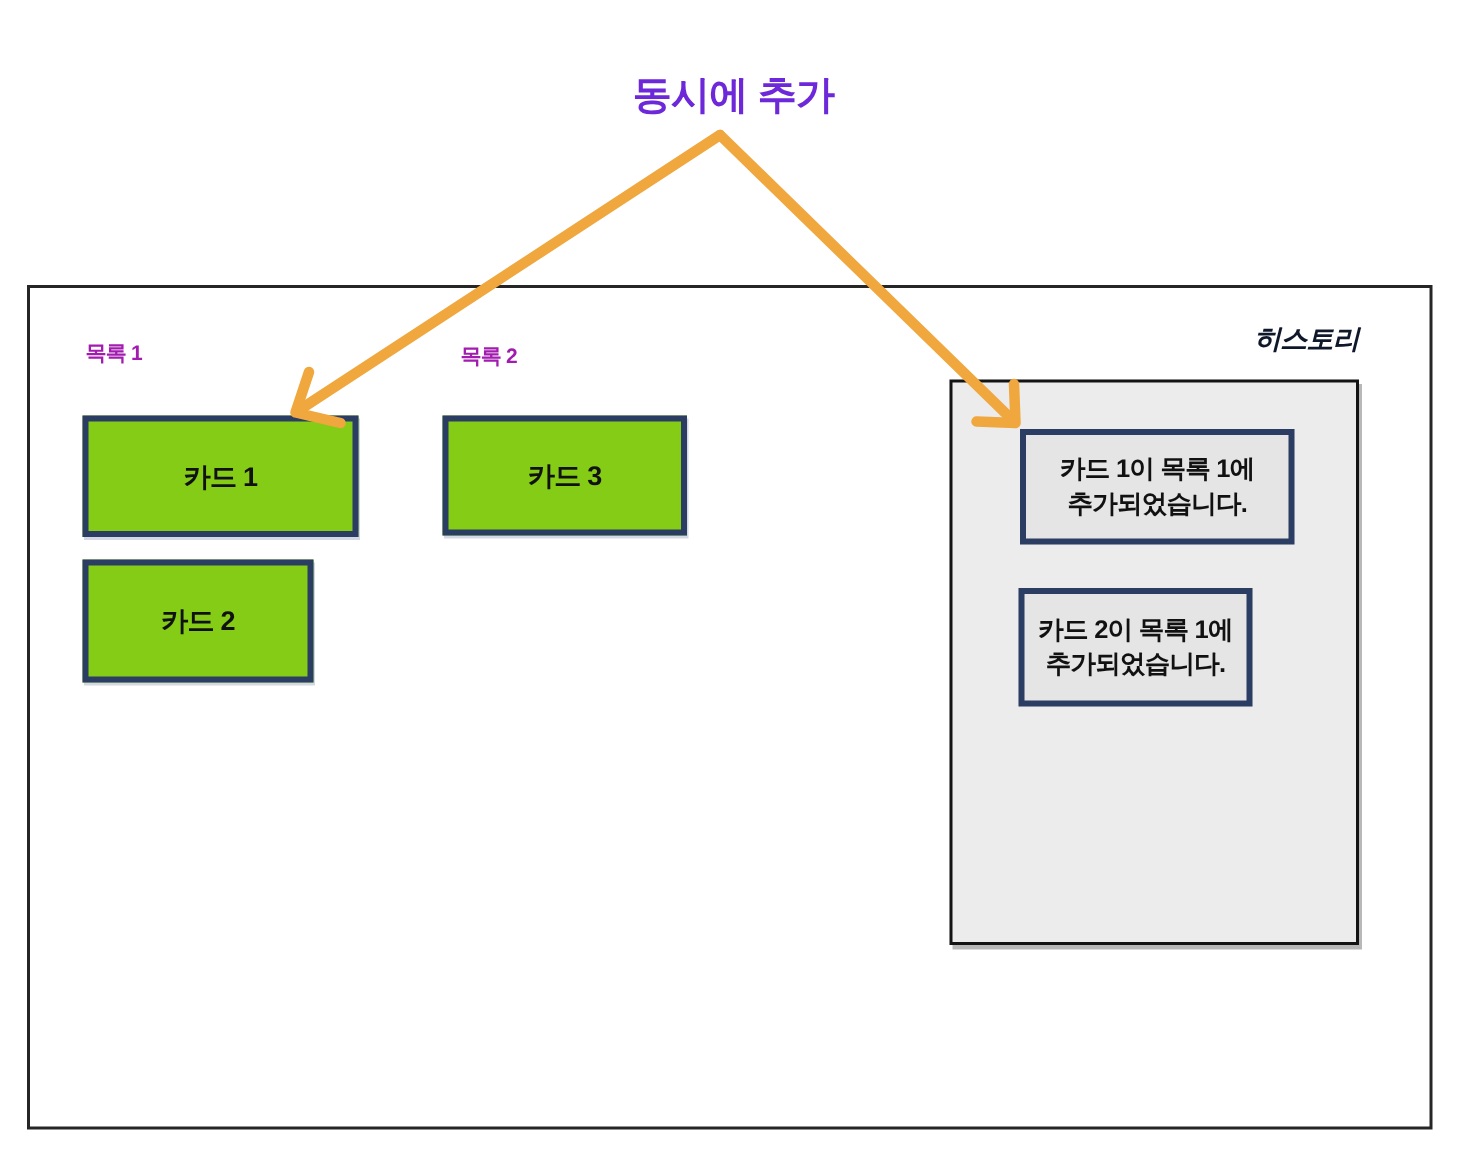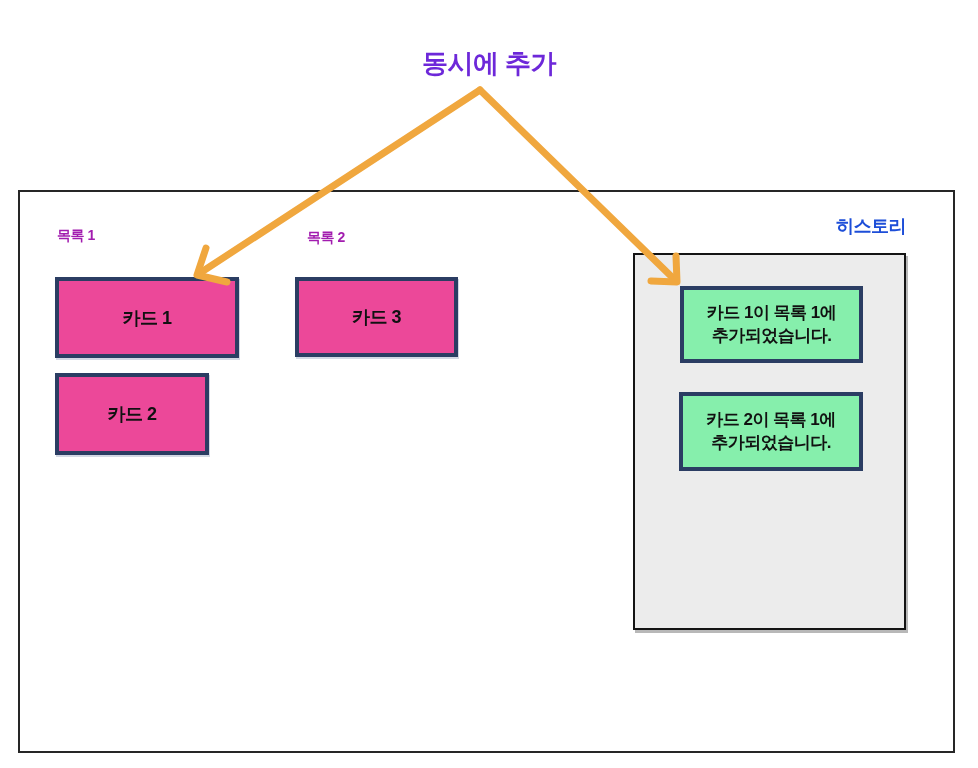--- a/index.html
+++ b/index.html
@@ -50,27 +50,28 @@
   .label-list1 { left: 57px;  top: 227px; }
   .label-list2 { left: 307px; top: 229px; }
   .label-history {
     position: absolute;
     left: 633px;
     top: 214px;
     width: 273px;
     text-align: right;
     font-size: 18px;
     letter-spacing: -0.5px;
-    color: #1d4ed8;
+    color: #0f172a;
+    font-style: italic;
   }
   .card {
     position: absolute;
     box-sizing: border-box;
     border: 4px solid #2b3d63;
-    background: #ec4899;
+    background: #84cc16;
     display: flex;
     align-items: center;
     justify-content: center;
     font-size: 18px;
     letter-spacing: -0.5px;
     box-shadow: 1px 2px 0 #d3d8e4;
   }
   .card-1 { left: 55px;  top: 277px; width: 184px; height: 81px; }
   .card-2 { left: 55px;  top: 373px; width: 154px; height: 82px; }
   .card-3 { left: 295px; top: 277px; width: 163px; height: 80px; }
@@ -82,32 +83,32 @@
     height: 377px;
     box-sizing: border-box;
     border: 2px solid #141414;
     background: #ececec;
     box-shadow: 2px 3px 0 rgba(0,0,0,0.28);
   }
   .hist-card {
     position: absolute;
     box-sizing: border-box;
     border: 4px solid #2b3d63;
-    background: #86efac;
+    background: #e5e5e5;
     display: flex;
     flex-direction: column;
     align-items: center;
     justify-content: center;
     font-size: 17px;
     line-height: 1.35;
     letter-spacing: -0.5px;
     text-align: center;
   }
   .hist-card-1 { left: 680px; top: 286px; width: 183px; height: 77px; }
-  .hist-card-2 { left: 679px; top: 392px; width: 184px; height: 79px; }
+  .hist-card-2 { left: 679px; top: 392px; width: 156px; height: 79px; }
   .hist-line { display: block; }
   svg.arrows {
     position: absolute;
     left: 0;
     top: 0;
     z-index: 10;
     pointer-events: none;
   }
 </style>
 </head>

